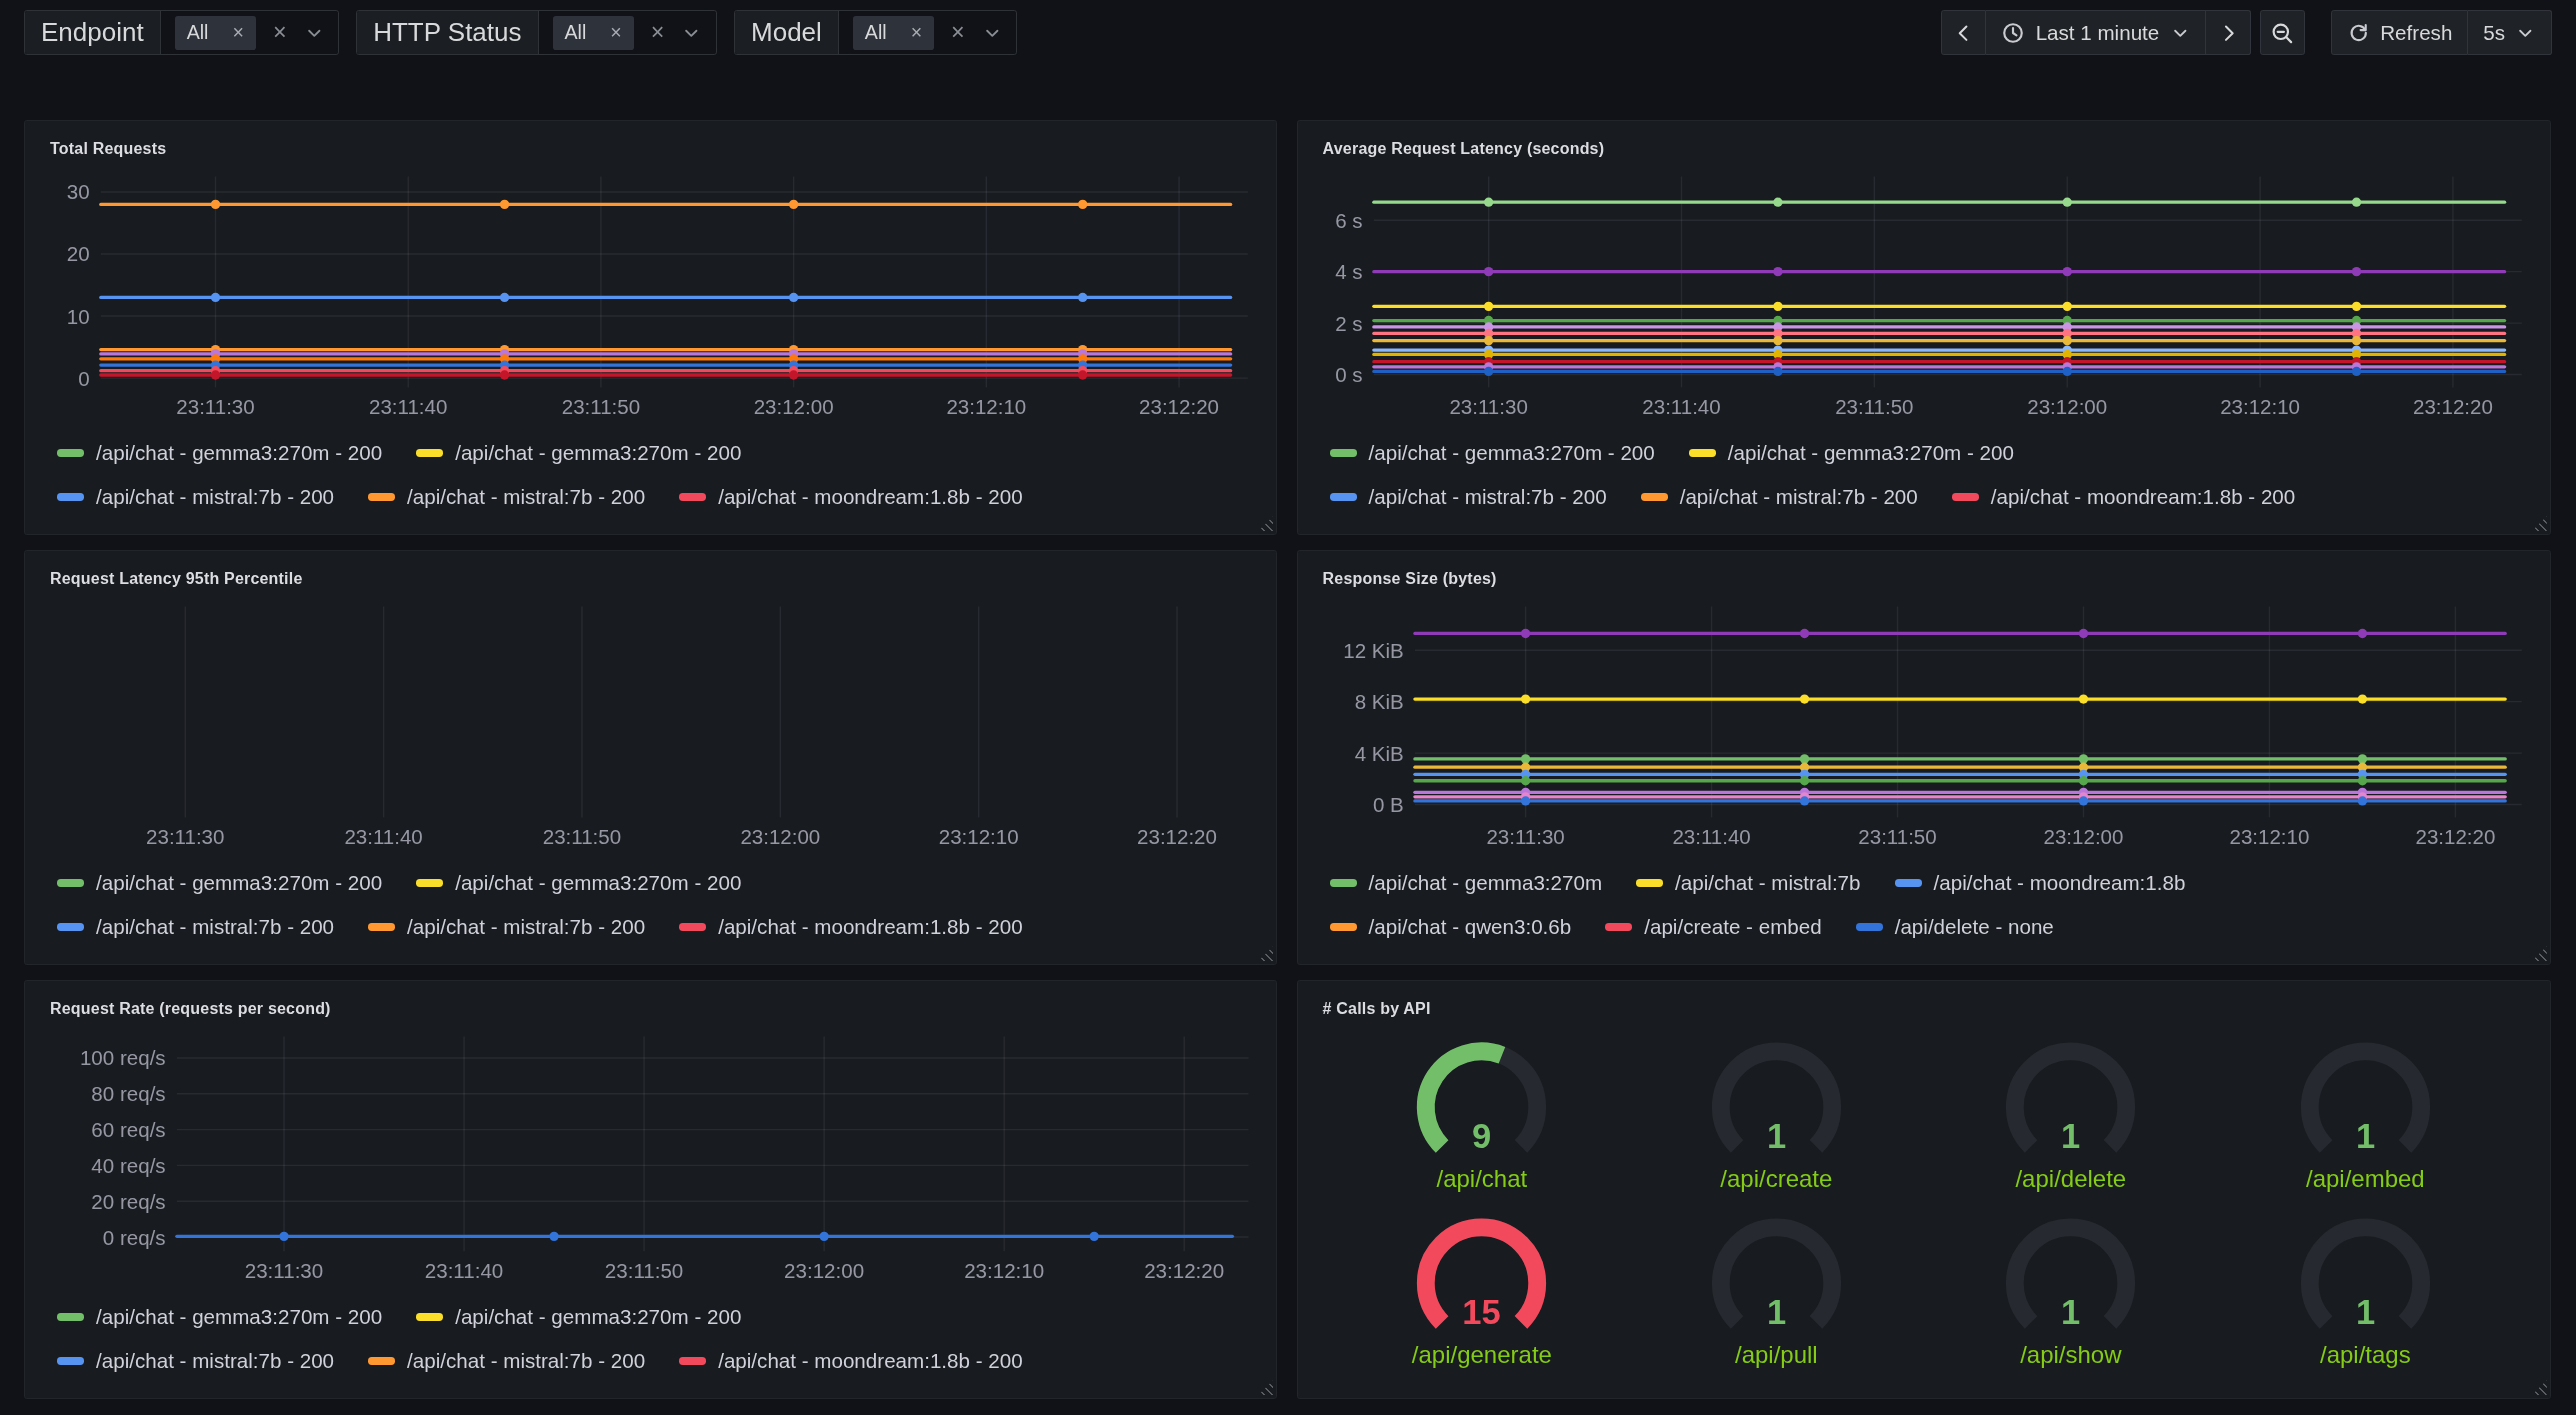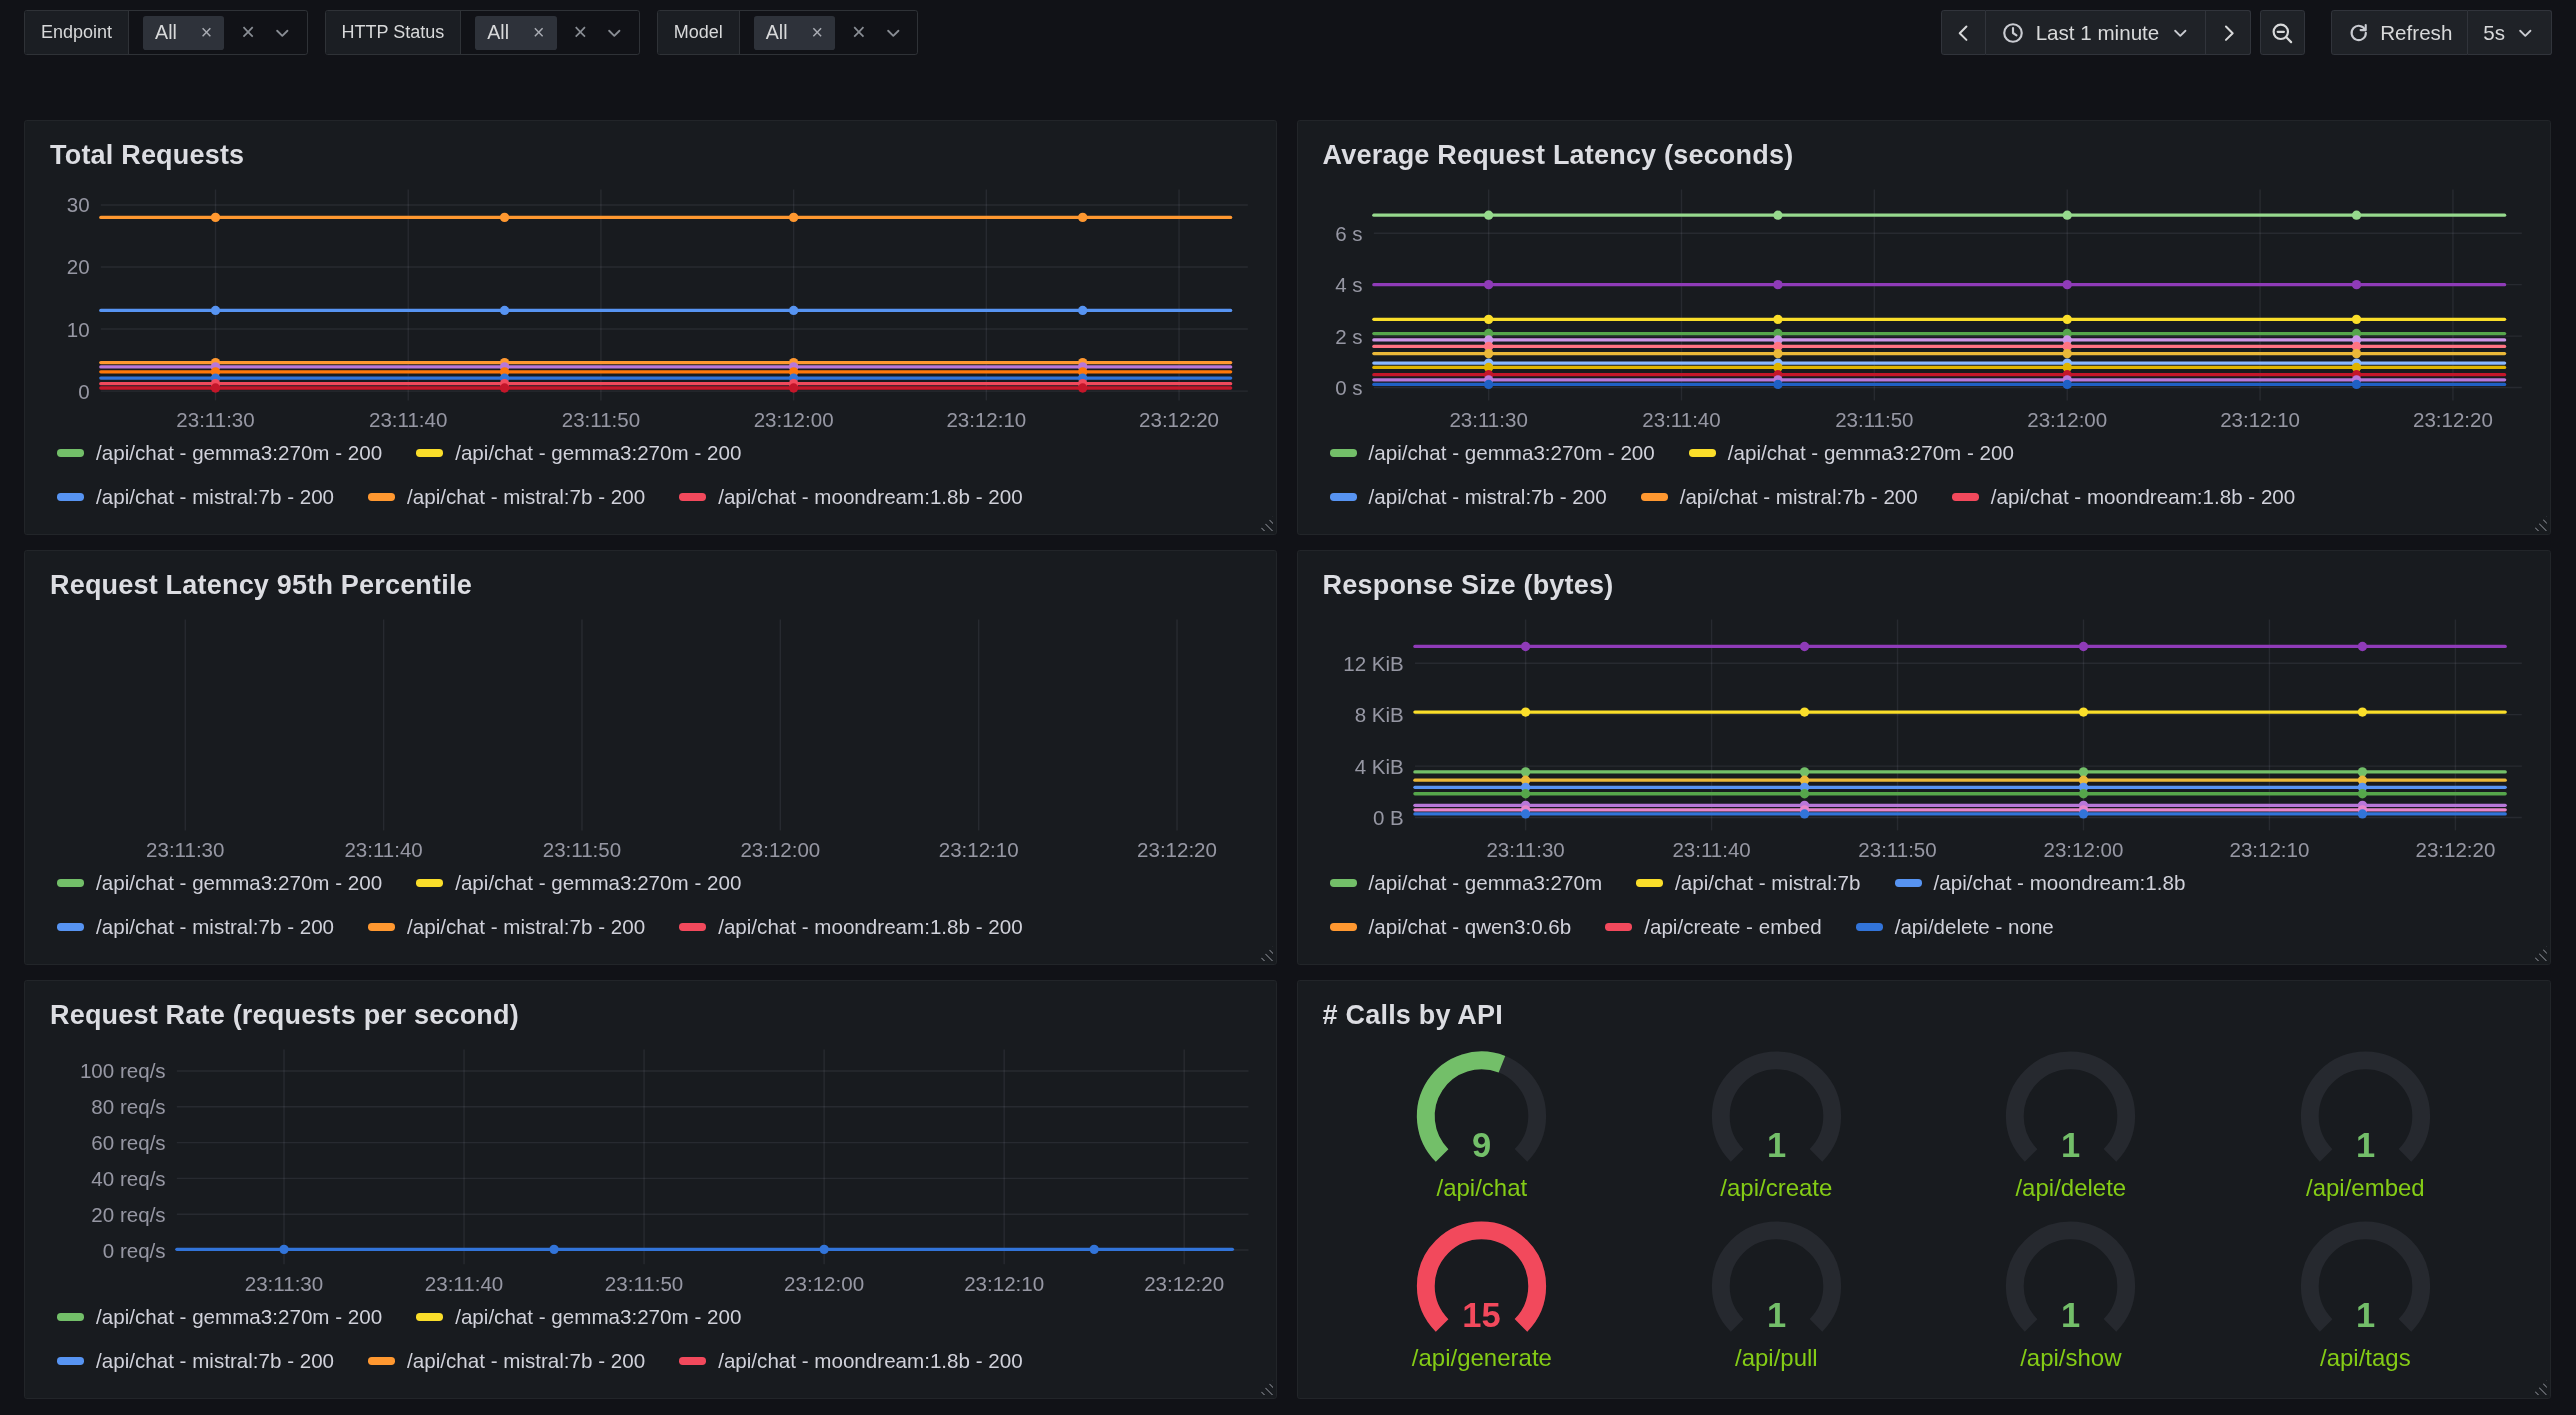--- a/index.html
+++ b/index.html
@@ -6,41 +6,41 @@
   body{
     width:2576px;height:1415px;position:relative;overflow:hidden;
     background:#111217;color:#D8D9DA;
     font-family:"Liberation Sans","DejaVu Sans",sans-serif;
     -webkit-font-smoothing:antialiased;
   }
   
   .toolbar{position:absolute;left:24px;right:24px;top:9.3px;height:47px;display:flex;justify-content:space-between;align-items:center;}
   .filters{display:flex;gap:17px;}
   .filter{display:flex;align-items:stretch;height:45px;border:0.9px solid #2F3237;border-radius:2.8px;background:#111217;box-sizing:border-box;}
-  .filter-label{display:flex;align-items:center;padding:0 16px;background:#1B1E23;border-right:0.9px solid #2F3237;font-size:18px;color:#D8D9DA;border-radius:1.9px 0 0 1.9px;}
+  .filter-label{display:flex;align-items:center;padding:0 16px;background:#1B1E23;border-right:0.9px solid #2F3237;font-size:26px;color:#D8D9DA;border-radius:1.9px 0 0 1.9px;}
   .filter-value{display:flex;align-items:center;gap:17px;padding:0 14px;cursor:pointer;}
   .chip{display:inline-flex;align-items:center;gap:24px;background:#2E323A;border-radius:2.8px;padding:5.6px 12px;font-size:19.6px;color:#D8D9DA;cursor:pointer;}
   .chip-x{color:#A9ACB3;font-size:19.6px;line-height:1;}
   .filter-clear{color:#898D94;font-size:23.4px;line-height:1;cursor:pointer;}
   .caret{color:#898D94;display:flex;align-items:center;}
   
   .time-controls{display:flex;align-items:center;}
   .btn{display:inline-flex;align-items:center;gap:10.3px;height:45px;padding:0 15px;background:#1F2227;border:0.9px solid #31343B;color:#D8D9DA;font-size:20.6px;font-family:inherit;border-radius:2.8px;cursor:pointer;box-sizing:border-box;}
   .btn .ico{display:flex;align-items:center;color:#C9CBD1;}
   .icon-btn{width:45px;justify-content:center;padding:0;}
   .btn-group{display:flex;}
   .btn-group .btn{border-radius:0;border-left-width:0;}
   .btn-group .btn:first-child{border-radius:2.8px 0 0 2.8px;border-left-width:0.9px;}
   .btn-group .btn:last-child{border-radius:0 2.8px 2.8px 0;}
   .zoom-out{margin-left:8.4px;}
   .refresh-group{margin-left:26px;}
   
   .dashboard{position:absolute;left:24px;top:120px;width:2527px;display:grid;grid-template-columns:1253px 1254px;grid-template-rows:415px 415px 419px;gap:15px 19.6px;}
   .panel{position:relative;background:#181B1F;border:0.9px solid #222529;border-radius:2.8px;display:flex;flex-direction:column;box-sizing:border-box;padding:7.5px 0 5.6px;}
-  .panel-title{margin:0;padding:11.2px 25px 3.7px;font-size:27px;font-weight:600;color:#DCDDE2;letter-spacing:0.2px;cursor:pointer;}
+  .panel-title{margin:0;padding:11.2px 25px 3.7px;font-size:16px;font-weight:600;color:#DCDDE2;letter-spacing:0.2px;cursor:pointer;}
   .chart{flex:1;margin:7.5px 15px 0 15px;min-height:0;}
   .legend{padding:1.9px 0 9.3px 32px;}
   .legend-row{display:flex;gap:34px;height:44px;align-items:center;}
   .legend-item{display:inline-flex;align-items:center;gap:12px;cursor:pointer;}
   .legend-chip{width:27px;height:7.5px;border-radius:3.7px;display:inline-block;flex:none;}
   .legend-label{font-size:20.6px;color:#D0D1DA;white-space:nowrap;}
   
   .gauge-grid{flex:1;display:grid;grid-template-columns:repeat(4,1fr);grid-template-rows:repeat(2,1fr);align-items:center;justify-items:center;padding:5.6px 37px 13px;}
   .gauge{display:flex;flex-direction:column;align-items:center;}
   .gauge-svg{width:193px;height:127px;}

